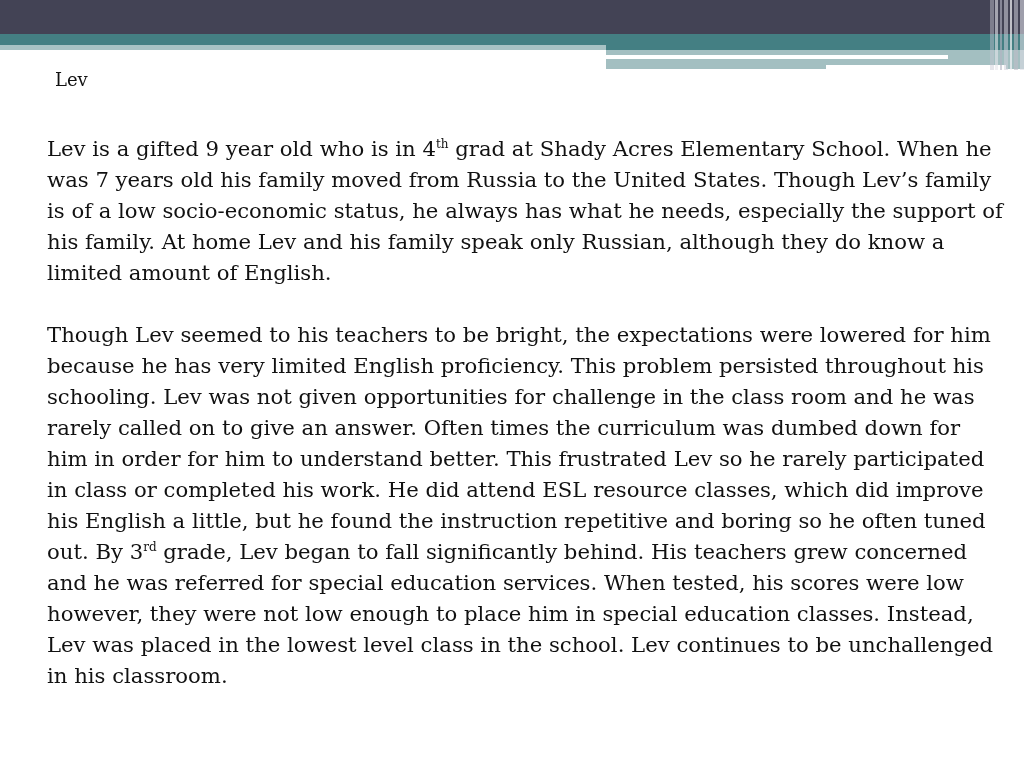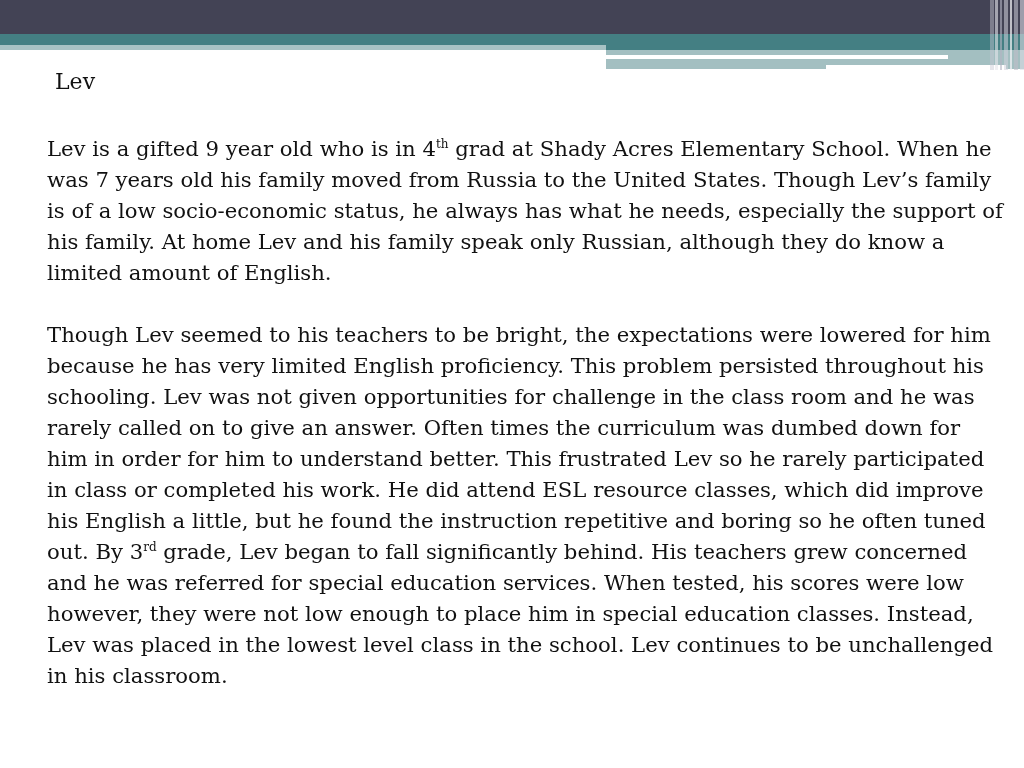--- a/index.html
+++ b/index.html
@@ -6,21 +6,21 @@
   body { width: 1024px; height: 768px; background: #ffffff; position: relative; overflow: hidden;
          font-family: "DejaVu Serif", "Liberation Serif", serif; color: #111; }
   .hdr-dark { position: absolute; left: 0; top: 0; width: 1024px; height: 34px; background: #434355; }
   .hdr-teal { position: absolute; left: 0; top: 34px; width: 1024px; height: 16px; background: #447f83; }
   .hdr-light-left { position: absolute; left: 0; top: 45px; width: 606px; height: 5px; background: #a8c2c4; }
   .hdr-light-right { position: absolute; left: 606px; top: 50px; width: 418px; height: 19px; background: #a3bfc1; }
   .hdr-white-line { position: absolute; left: 606px; top: 55px; width: 342px; height: 4px; background: #ffffff; }
   .hdr-white-notch { position: absolute; left: 826px; top: 65px; width: 180px; height: 5px; background: #ffffff; }
   .stripes { position: absolute; right: 0; top: 0; width: 34px; height: 70px; }
   .stripes div { position: absolute; top: 0; height: 70px; }
-  .title { position: absolute; left: 55px; top: 69px; font-size: 22px; }
+  .title { position: absolute; left: 55px; top: 69px; font-size: 18px; }
   .body-text { position: absolute; left: 47px; top: 133px; width: 960px; font-size: 21.2px; line-height: 31px; }
   .body-text p { margin: 0 0 31px 0; }
   sup { font-size: 12px; line-height: 0; vertical-align: 8px; }
 </style>
 </head>
 <body>
 
 <div>
   <div class="hdr-dark"></div>
   <div class="hdr-teal"></div>

